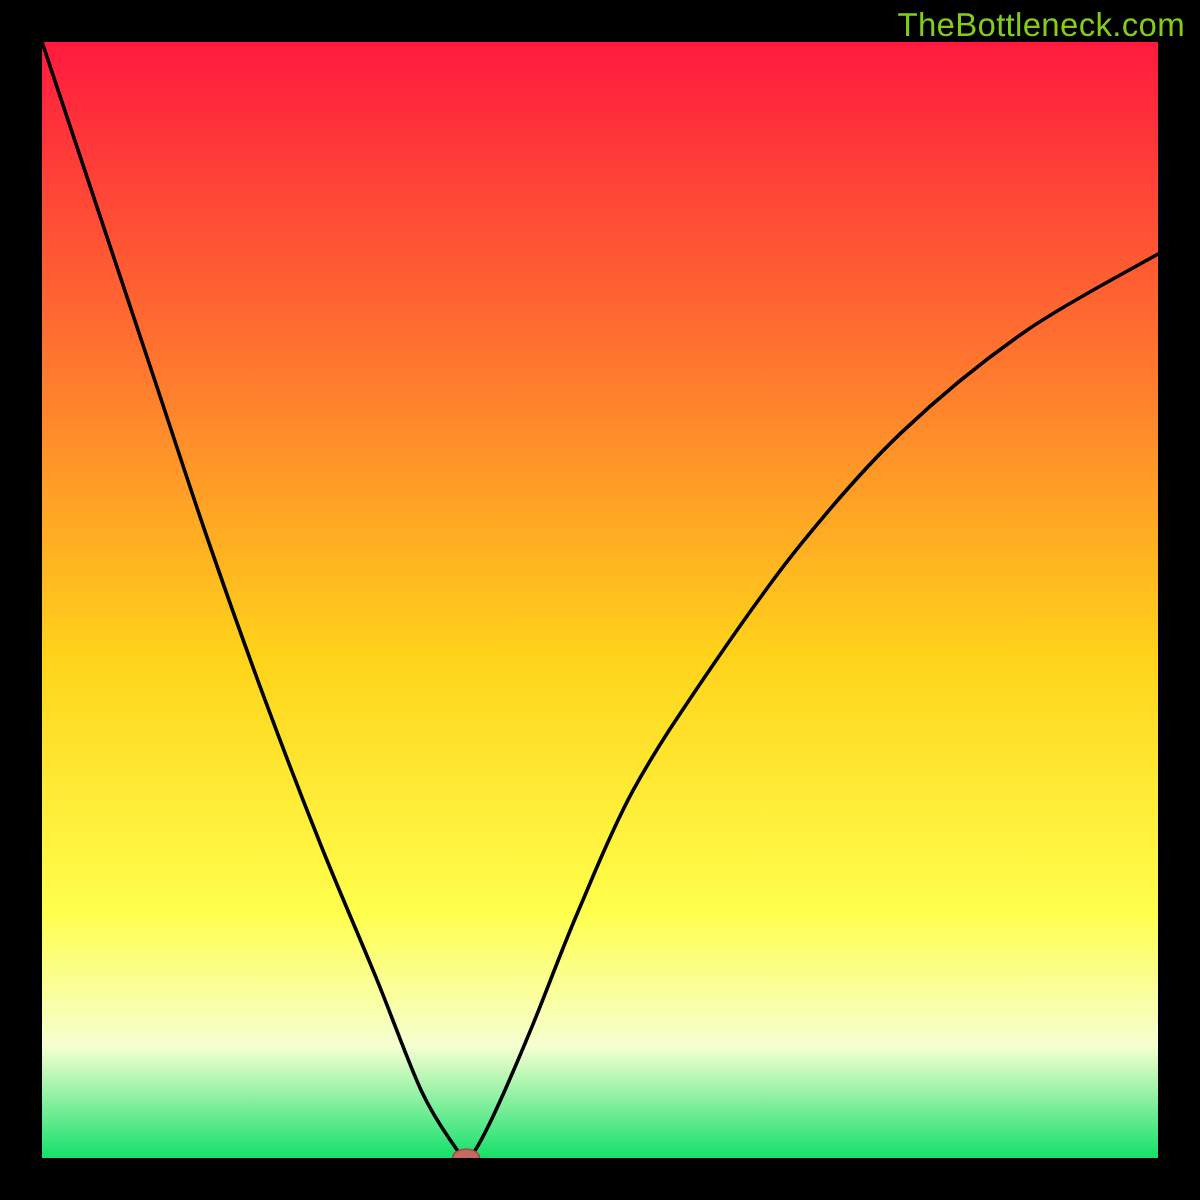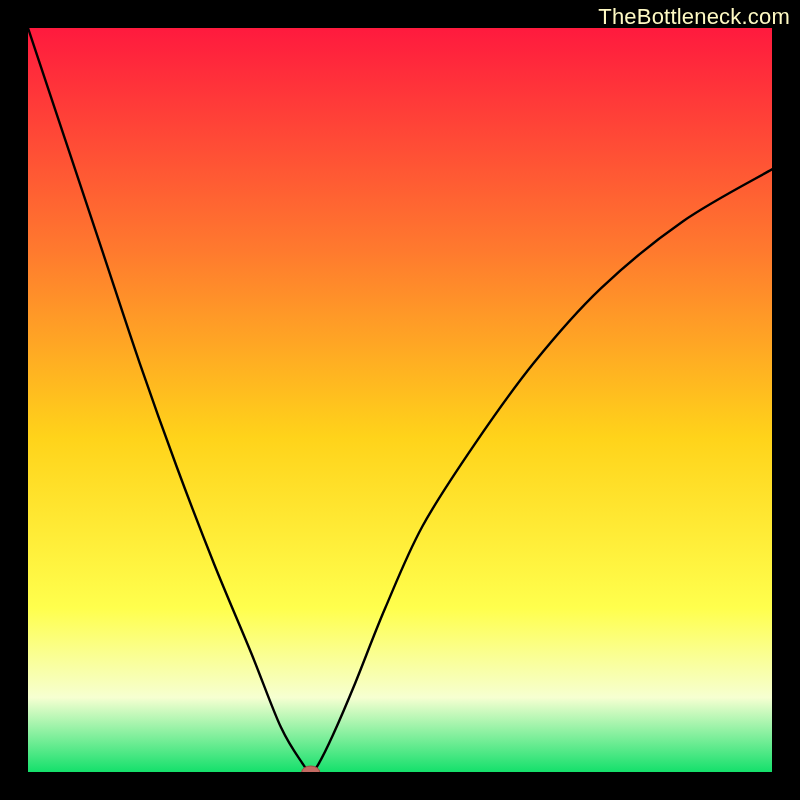--- a/index.html
+++ b/index.html
@@ -14,21 +14,21 @@
   .frame {
     position: relative;
     width: 800px;
     height: 800px;
     background: #000;
   }
   .watermark {
     position: absolute;
     top: 4px;
     right: 10px;
-    color: #fef9c3;
+    color: #84cc16;
     font-size: 22px;
     font-weight: 500;
     letter-spacing: 0.2px;
     user-select: none;
   }
   .plot {
     position: absolute;
     left: 28px;
     top: 28px;
     width: 744px;

